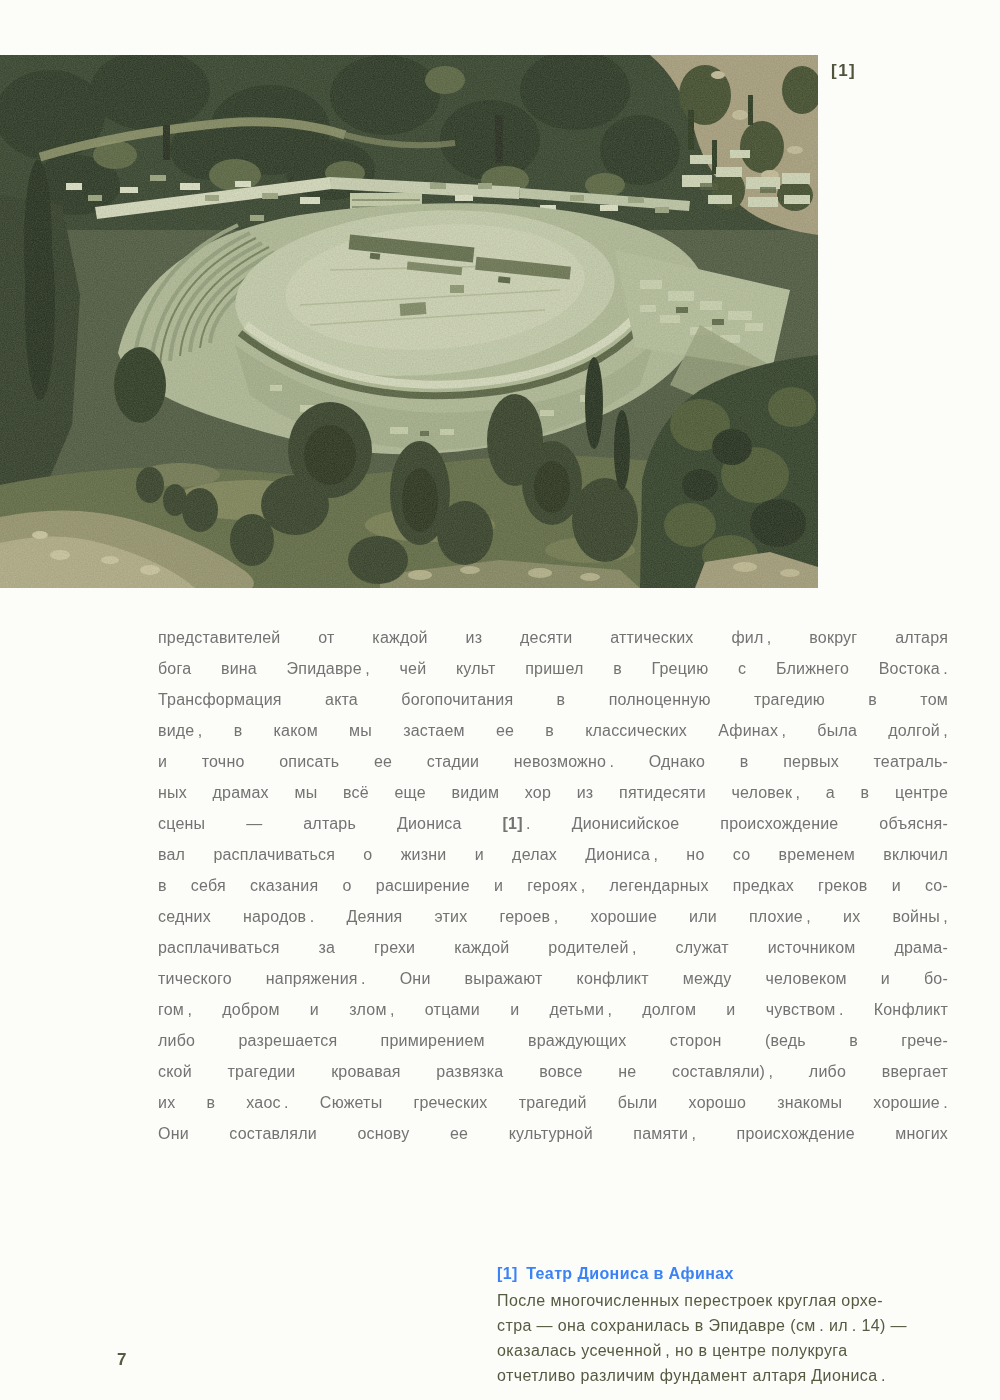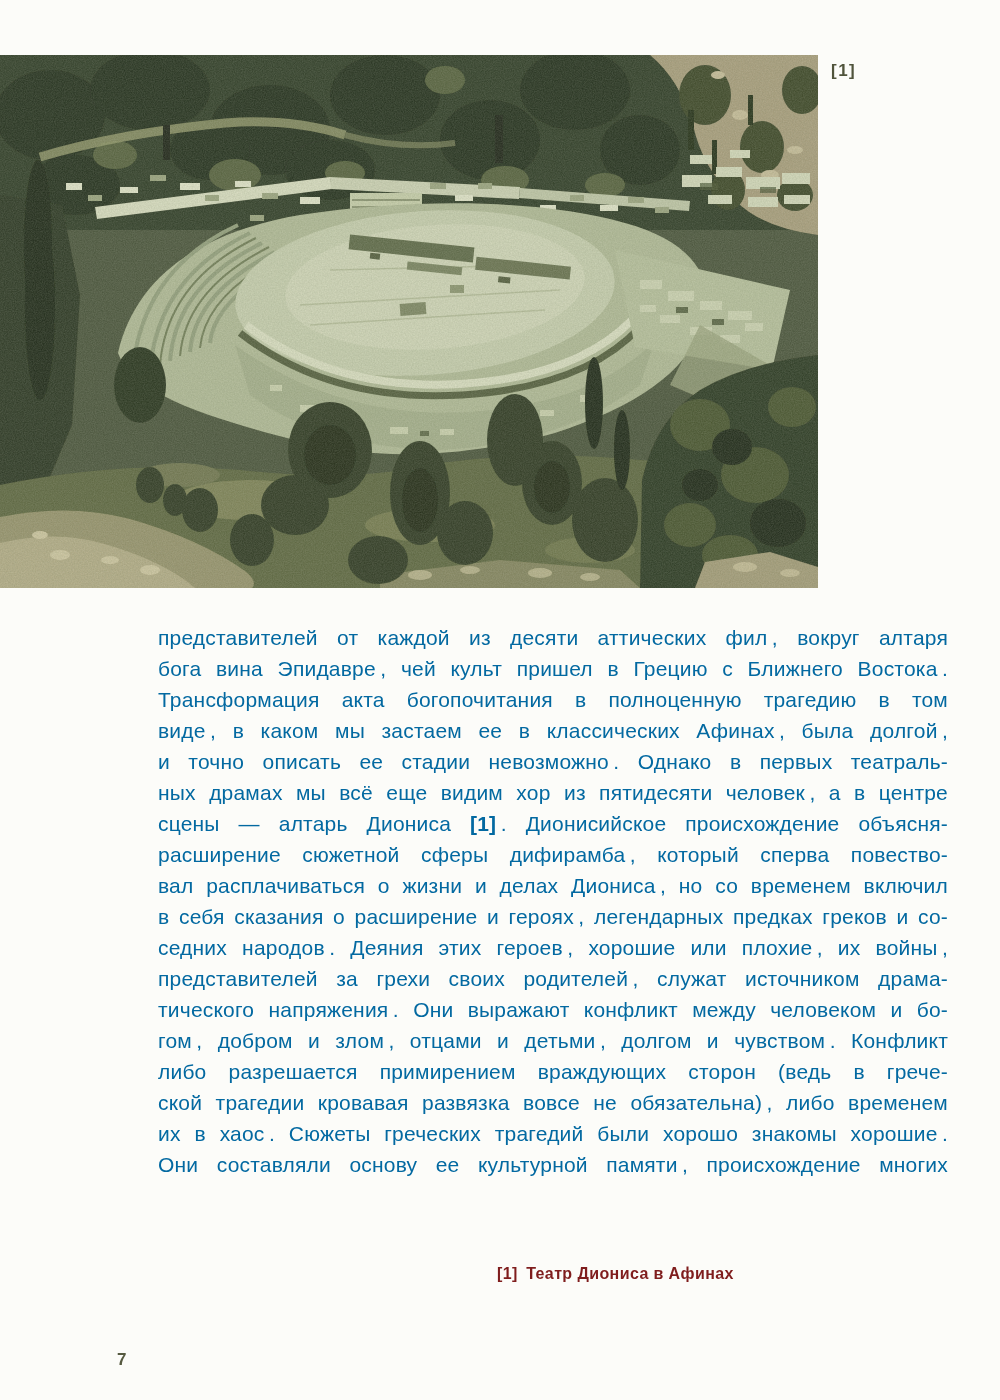--- a/index.html
+++ b/index.html
@@ -15,35 +15,35 @@
     position:absolute;left:0;top:55px;width:818px;height:533px;
     margin:0;padding:0;overflow:hidden;background:#49523a;
   }
   .photo svg{display:block;width:100%;height:100%;}
   .fig-label{
     position:absolute;left:831px;top:61px;
     font-size:17px;font-weight:bold;color:#50543c;letter-spacing:1.5px;
   }
   .body{
     position:absolute;left:158px;top:622px;width:790px;
-    font-size:21px;line-height:31px;letter-spacing:0.2px;
-    color:#0369a1;
+    font-size:16px;line-height:31px;letter-spacing:0.2px;
+    color:#737373;
   }
   .body-line{
     text-align:justify;
     text-align-last:justify;
     height:31px;
   }
   .body-line b{font-weight:bold;}
   .caption{
     position:absolute;left:497px;top:1261px;width:460px;
     font-size:16px;line-height:25px;letter-spacing:0.4px;
     color:#565a41;
   }
-  .caption-title{font-weight:bold;color:#7f1d1d;margin-bottom:2px;}
+  .caption-title{font-weight:bold;color:#3b82f6;margin-bottom:2px;}
   .caption-line{height:25px;white-space:nowrap;}
   .page-number{
     position:absolute;left:117px;top:1350px;
     font-size:17px;font-weight:bold;color:#565a41;
   }
 </style>
 </head>
 <body>
 
 <div class="page">
@@ -312,32 +312,37 @@
   <div class="fig-label">[1]</div>
 
   <div class="body">
       <div class="body-line">представителей от каждой из десяти аттических фил , вокруг алтаря</div>
       <div class="body-line">бога вина Эпидавре , чей культ пришел в Грецию с Ближнего Востока .</div>
       <div class="body-line">Трансформация акта богопочитания в полноценную трагедию в том</div>
       <div class="body-line">виде , в каком мы застаем ее в классических Афинах , была долгой ,</div>
       <div class="body-line">и точно описать ее стадии невозможно . Однако в первых театраль-</div>
       <div class="body-line">ных драмах мы всё еще видим хор из пятидесяти человек , а в центре</div>
       <div class="body-line">сцены — алтарь Диониса <b>[1]</b> . Дионисийское происхождение объясня-</div>
-      <div class="body-line">расширение сюжетной сферы дифирамба , который сперва повество-</div>
       <div class="body-line">вал расплачиваться о жизни и делах Диониса , но со временем включил</div>
       <div class="body-line">в себя сказания о расширение и героях , легендарных предках греков и со-</div>
       <div class="body-line">седних народов . Деяния этих героев , хорошие или плохие , их войны ,</div>
-      <div class="body-line">представителей за грехи своих родителей , служат источником драма-</div>
+      <div class="body-line">расплачиваться за грехи каждой родителей , служат источником драма-</div>
       <div class="body-line">тического напряжения . Они выражают конфликт между человеком и бо-</div>
       <div class="body-line">гом , добром и злом , отцами и детьми , долгом и чувством . Конфликт</div>
       <div class="body-line">либо разрешается примирением враждующих сторон (ведь в грече-</div>
-      <div class="body-line">ской трагедии кровавая развязка вовсе не обязательна) , либо временем</div>
+      <div class="body-line">ской трагедии кровавая развязка вовсе не составляли) , либо ввергает</div>
       <div class="body-line">их в хаос . Сюжеты греческих трагедий были хорошо знакомы хорошие .</div>
       <div class="body-line">Они составляли основу ее культурной памяти , происхождение многих</div>
     </div>
 
   <div class="caption">
     <div class="caption-title">[1] Театр Диониса в Афинах</div>
+    <div>
+        <div class="caption-line">После многочисленных перестроек круглая орхе-</div>
+        <div class="caption-line">стра — она сохранилась в Эпидавре (см . ил . 14) —</div>
+        <div class="caption-line">оказалась усеченной , но в центре полукруга</div>
+        <div class="caption-line">отчетливо различим фундамент алтаря Диониса .</div>
+      </div>
   </div>
 
   <div class="page-number">7</div>
 
 </div>
 
 </body></html>

